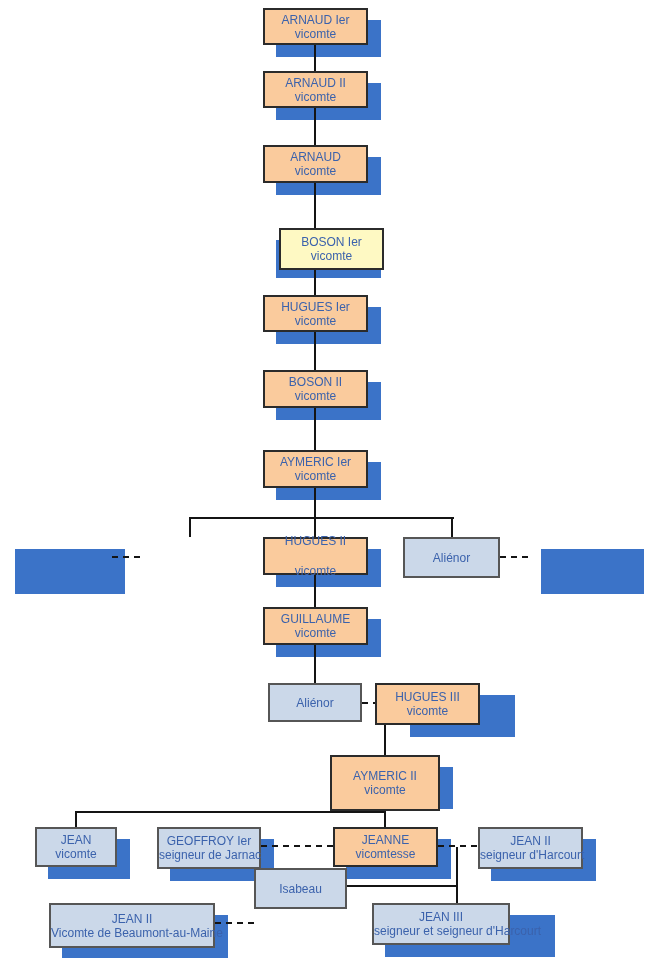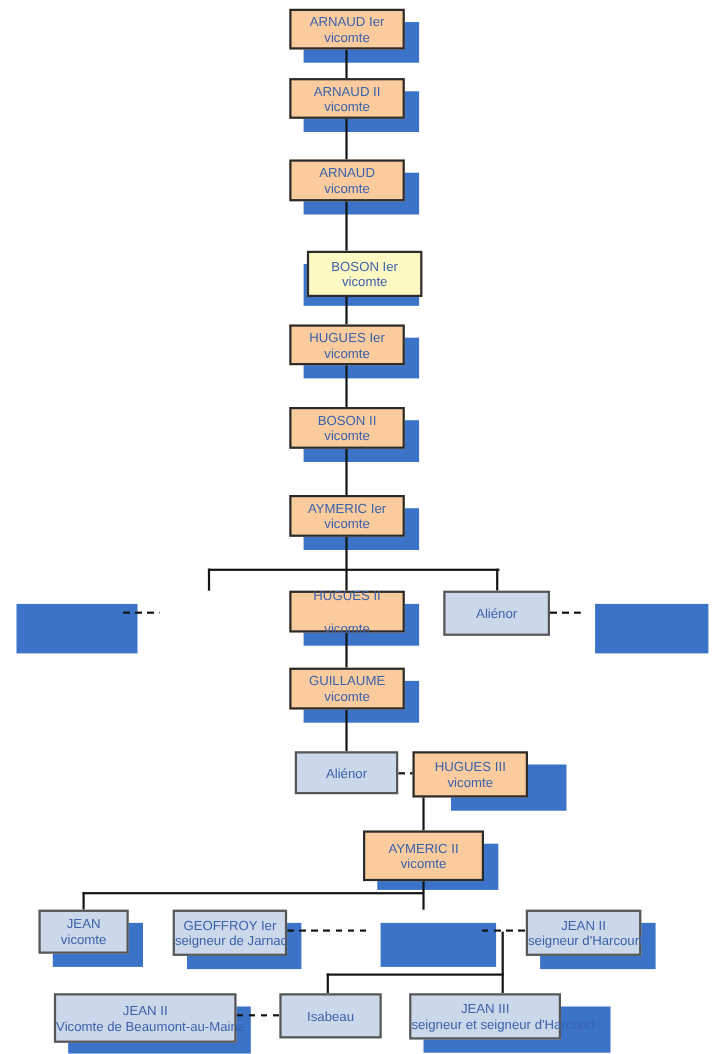--- a/index.html
+++ b/index.html
@@ -110,40 +110,44 @@
       <div class="name">GUILLAUME</div>
       <div class="title">vicomte</div>
     </div>
     <div class="person side" style="left: 268px; top: 683px; width: 94px; height: 39px; background: rgb(203, 216, 233); border: 2px solid rgb(86, 86, 86); color: rgb(59, 98, 172);">
       <div class="name">Aliénor</div>
     </div>
     <div class="person main" style="left: 375px; top: 683px; width: 105px; height: 42px; background: rgb(250, 203, 157); border: 2px solid rgb(43, 43, 43); color: rgb(59, 98, 172);">
       <div class="name">HUGUES III</div>
       <div class="title">vicomte</div>
     </div>
-    <div class="person main" style="left: 330px; top: 755px; width: 110px; height: 46px; background: rgb(250, 203, 157); border: 2px solid rgb(43, 43, 43); color: rgb(59, 98, 172);">
+    <div class="person main" style="left: 330px; top: 755px; width: 110px; height: 56px; background: rgb(250, 203, 157); border: 2px solid rgb(43, 43, 43); color: rgb(59, 98, 172);">
       <div class="name">AYMERIC II</div>
       <div class="title">vicomte</div>
     </div>
     <div class="person side" style="left: 35px; top: 827px; width: 82px; height: 40px; background: rgb(203, 216, 233); border: 2px solid rgb(86, 86, 86); color: rgb(59, 98, 172);">
       <div class="name">JEAN</div>
       <div class="title">vicomte</div>
     </div>
     <div class="person side" style="left: 157px; top: 827px; width: 104px; height: 42px; background: rgb(203, 216, 233); border: 2px solid rgb(86, 86, 86); color: rgb(59, 98, 172);">
       <div class="name">GEOFFROY Ier</div>
       <div class="title">seigneur de Jarnac</div>
     </div>
+    <div class="person main" style="left: 333px; top: 827px; width: 105px; height: 40px; background: rgb(250, 203, 157); border: 2px solid rgb(43, 43, 43); color: rgb(59, 98, 172);">
+      <div class="name">JEANNE</div>
+      <div class="title">vicomtesse</div>
+    </div>
     <div class="person side" style="left: 478px; top: 827px; width: 105px; height: 42px; background: rgb(203, 216, 233); border: 2px solid rgb(86, 86, 86); color: rgb(59, 98, 172);">
       <div class="name">JEAN II</div>
       <div class="title">seigneur d'Harcourt</div>
     </div>
     <div class="person side" style="left: 49px; top: 903px; width: 166px; height: 45px; background: rgb(203, 216, 233); border: 2px solid rgb(86, 86, 86); color: rgb(59, 98, 172);">
       <div class="name">JEAN II</div>
       <div class="title">Vicomte de Beaumont-au-Maine</div>
     </div>
-    <div class="person side" style="left: 254px; top: 903px; width: 93px; height: 41px; background: rgb(203, 216, 233); border: 2px solid rgb(86, 86, 86); color: rgb(59, 98, 172);">
+    <div class="person side" style="left: 254px; top: 868px; width: 93px; height: 41px; background: rgb(203, 216, 233); border: 2px solid rgb(86, 86, 86); color: rgb(59, 98, 172);">
       <div class="name">Isabeau</div>
     </div>
     <div class="person side" style="left: 372px; top: 903px; width: 138px; height: 42px; background: rgb(203, 216, 233); border: 2px solid rgb(86, 86, 86); color: rgb(59, 98, 172);">
       <div class="name">JEAN III</div>
       <div class="title">seigneur et seigneur d'Harcourt</div>
     </div>
   </div>
 
 </body></html>

